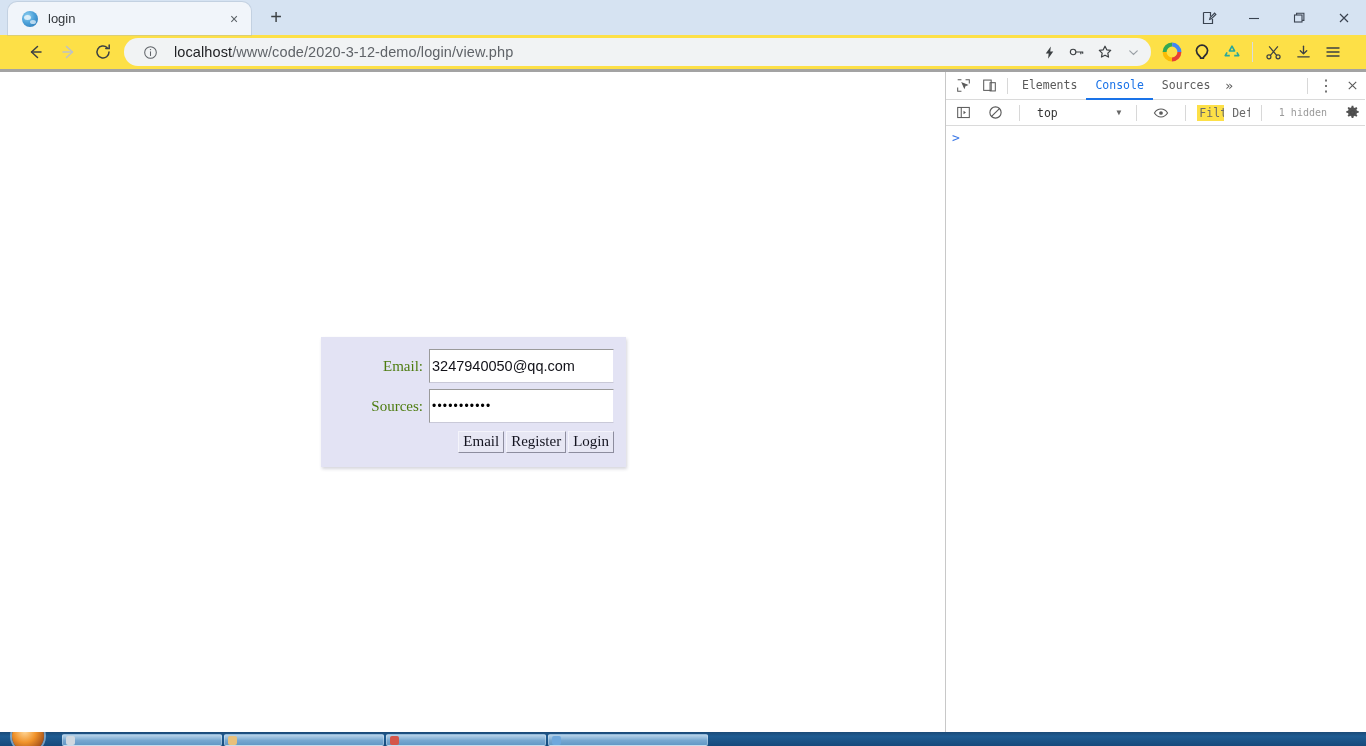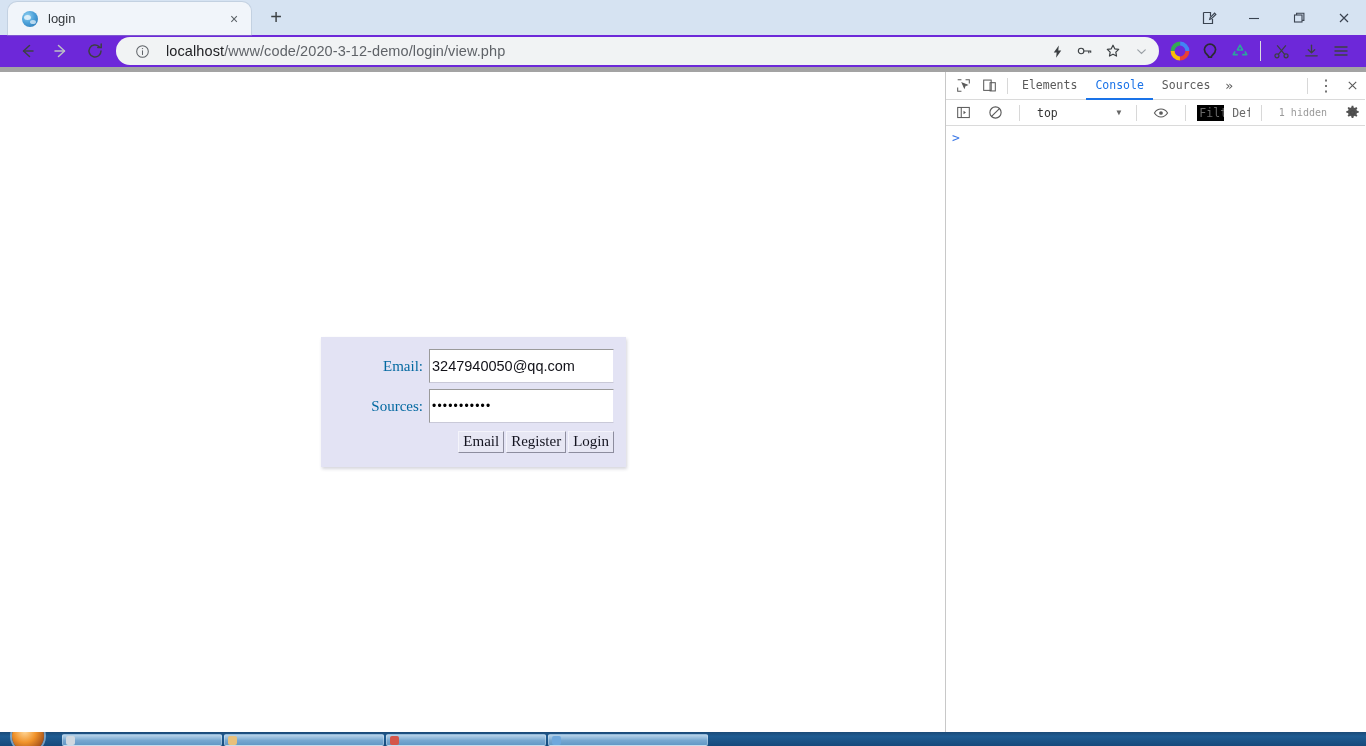--- a/index.html
+++ b/index.html
@@ -75,24 +75,24 @@
   }
   .winctl-btn {
     width: 45px; height: 32px;
     display: flex; align-items: center; justify-content: center;
     color: #3a4350;
   }
 
   
   .toolbar {
     height: 37px;
-    background: #6d28d9;
-    display: flex; align-items: center;
-    padding: 0 10px;
-    border-bottom: 5px solid #a3a3a3;
+    background: #fde047;
+    display: flex; align-items: center;
+    padding: 0 18px;
+    border-bottom: 3px solid #a3a3a3;
   }
   .navbtn {
     width: 34px; height: 30px;
     display: flex; align-items: center; justify-content: center;
     flex: 0 0 34px;
   }
   .omnibox {
     flex: 1 1 auto;
     height: 28px;
     background: #f1f3f4;
@@ -148,21 +148,21 @@
   }
   .form-row {
     display: flex; align-items: center;
     margin-bottom: 6px;
   }
   .form-label {
     width: 96px;
     text-align: right;
     padding-right: 6px;
     font-size: 15px;
-    color: #0369a1;
+    color: #4d7c0f;
     font-family: "Liberation Serif", serif;
   }
   .form-input {
     flex: 1 1 auto;
     height: 21px;
     background: #ffffff;
     border: 1px solid #9a9a9a;
     border-right-color: #e3e3f4;
     border-bottom-color: #c9c9d8;
     font-size: 14.5px;
@@ -229,21 +229,21 @@
   .dt-ctx {
     font-size: 11.5px; color: #333;
     display: flex; align-items: center;
     width: 130px;
     padding-left: 6px;
   }
   .dt-ctx-label { flex: 1 1 auto; }
   .dt-ctx-arrow { font-size: 8px; color: #666; padding-right: 4px; }
   .dt-filter-input {
     font-size: 11.5px; color: #6a6a6a;
-    background: #000000;
+    background: #fde047;
     width: 36px;
     overflow: hidden; white-space: nowrap;
     padding: 1px 2px;
   }
   .dt-levels {
     font-size: 11.5px; color: #6a6a6a;
     width: 26px; overflow: hidden; white-space: nowrap;
     padding: 1px 2px;
   }
   .dt-hidden {

